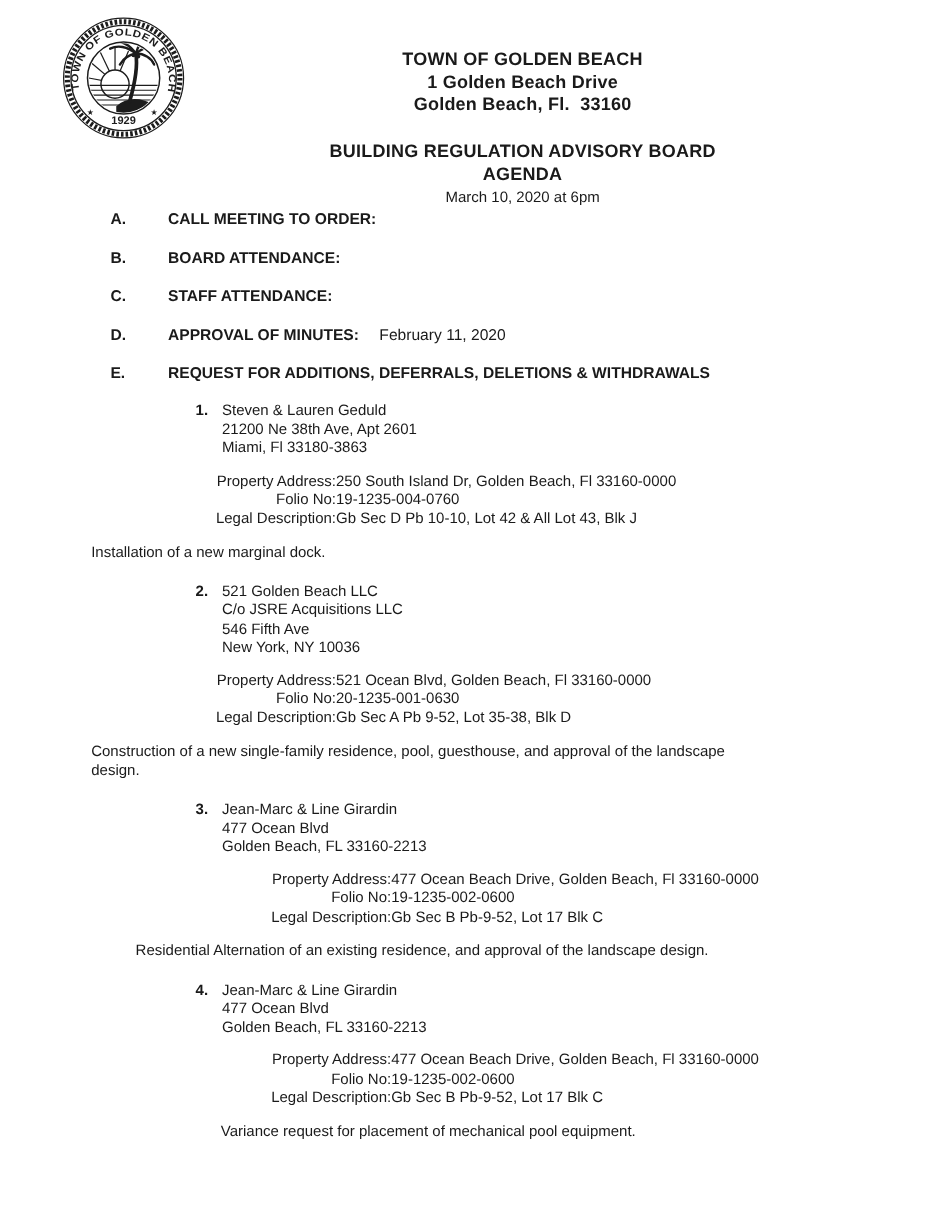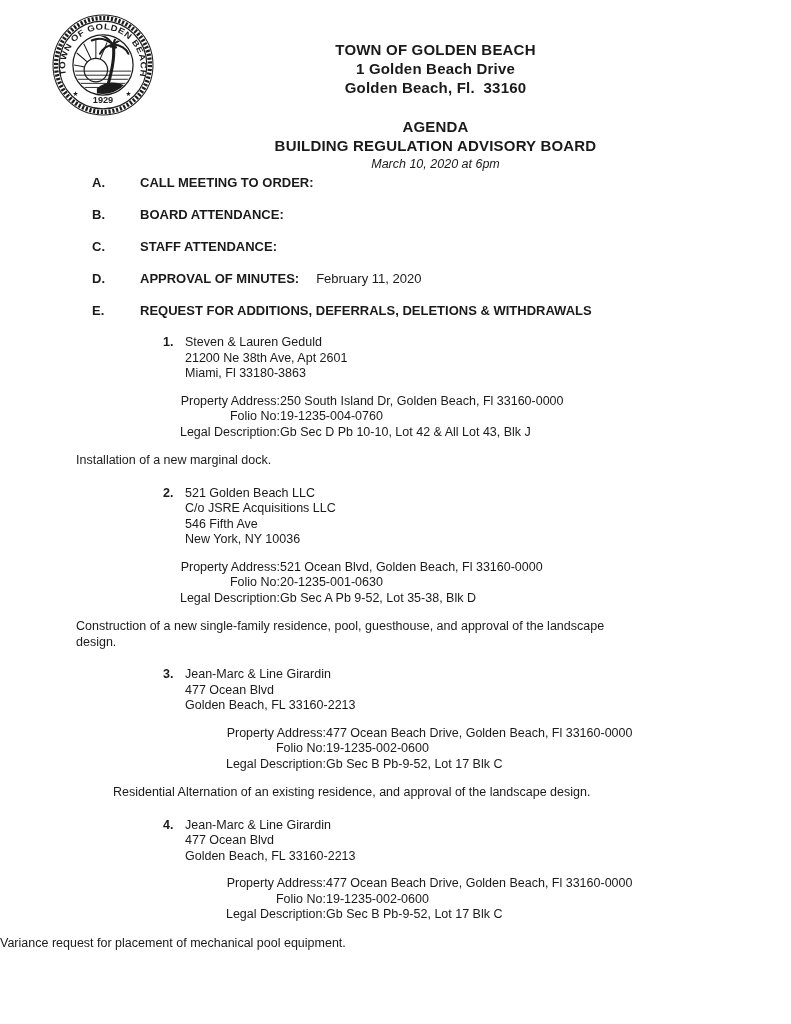--- a/index.html
+++ b/index.html
@@ -8,42 +8,42 @@
     width: 791px; height: 1024px; background: #fff; position: relative;
     font-family: "Liberation Sans", "DejaVu Sans", sans-serif;
     color: #1a1a1a; overflow: hidden;
   }
   
   .seal { position: absolute; left: 50px; top: 14px; width: 106px; height: 102px; }
   .header-text { padding-top: 40px; padding-left: 80px; text-align: center; }
   .ht-line { font-weight: 700; font-size: 15px; line-height: 19px; letter-spacing: 0.2px; }
   .pre { white-space: pre; }
   .agenda-block { margin-top: 20px; }
-  .meeting-date { font-size: 12.5px; font-weight: 400; line-height: 15px; margin-top: 2px; font-style: italic; }
+  .meeting-date { font-size: 12.5px; font-weight: 400; line-height: 15px; margin-top: 2px; }
   
   .sections { margin-top: 3px; }
   .section-row { display: flex; padding-left: 92px; margin-bottom: 16px; font-size: 13px; font-weight: 700; line-height: 16px; }
   .section-letter { flex: 0 0 48px; }
   .section-title { white-space: nowrap; }
   .section-suffix { font-weight: 400; margin-left: 17px; white-space: nowrap; text-align: center; }
   
   .item { margin-bottom: 17px; font-size: 12.5px; line-height: 15.5px; }
   .item-head { display: flex; padding-left: 163px; }
   .item-number { flex: 0 0 22px; font-weight: 700; }
   .prop-block { margin-top: 12px; text-align: right; }
   .prop-row { display: flex; }
   .prop-block.flush { padding-left: 140px; }
   .prop-block.flush .prop-label { flex: 0 0 140px; }
   .prop-block.indent { padding-left: 184px; }
   .prop-block.indent .prop-label { flex: 0 0 142px; }
   .prop-value { white-space: nowrap; }
   .item-desc { margin-top: 13px; max-width: 568px; }
   .item-desc.flush { margin-left: 76px; }
   .item-desc.mid { margin-left: 113px; }
-  .item-desc.indent { }
+  .item-desc.indent { margin-left: 184px; }
 </style>
 </head>
 <body>
 
 <div class="page">
 
   <div class="seal">
     <svg viewBox="0 0 100 100" width="106" height="102">
       <defs>
         <path id="sealArc" d="M 13.8,59.8 A 37,37 0 1 1 86.2,59.8" fill="none"></path>
@@ -93,22 +93,22 @@
         </g>
       </g>
     </svg>
   </div>
 
   <div class="header-text">
     <div class="ht-line">TOWN OF GOLDEN BEACH</div>
     <div class="ht-line">1 Golden Beach Drive</div>
     <div class="ht-line pre">Golden Beach, Fl.  33160</div>
     <div class="agenda-block">
+      <div class="ht-line">BUILDING REGULATION ADVISORY BOARD</div>
       <div class="ht-line">AGENDA</div>
-      <div class="ht-line">BUILDING REGULATION ADVISORY BOARD</div>
       <div class="meeting-date">March 10, 2020 at 6pm</div>
     </div>
   </div>
 
   <div class="sections">
     <div class="section-row">
       <div class="section-letter">A.</div>
       <div class="section-title">CALL MEETING TO ORDER:</div>
     </div>
     <div class="section-row">

